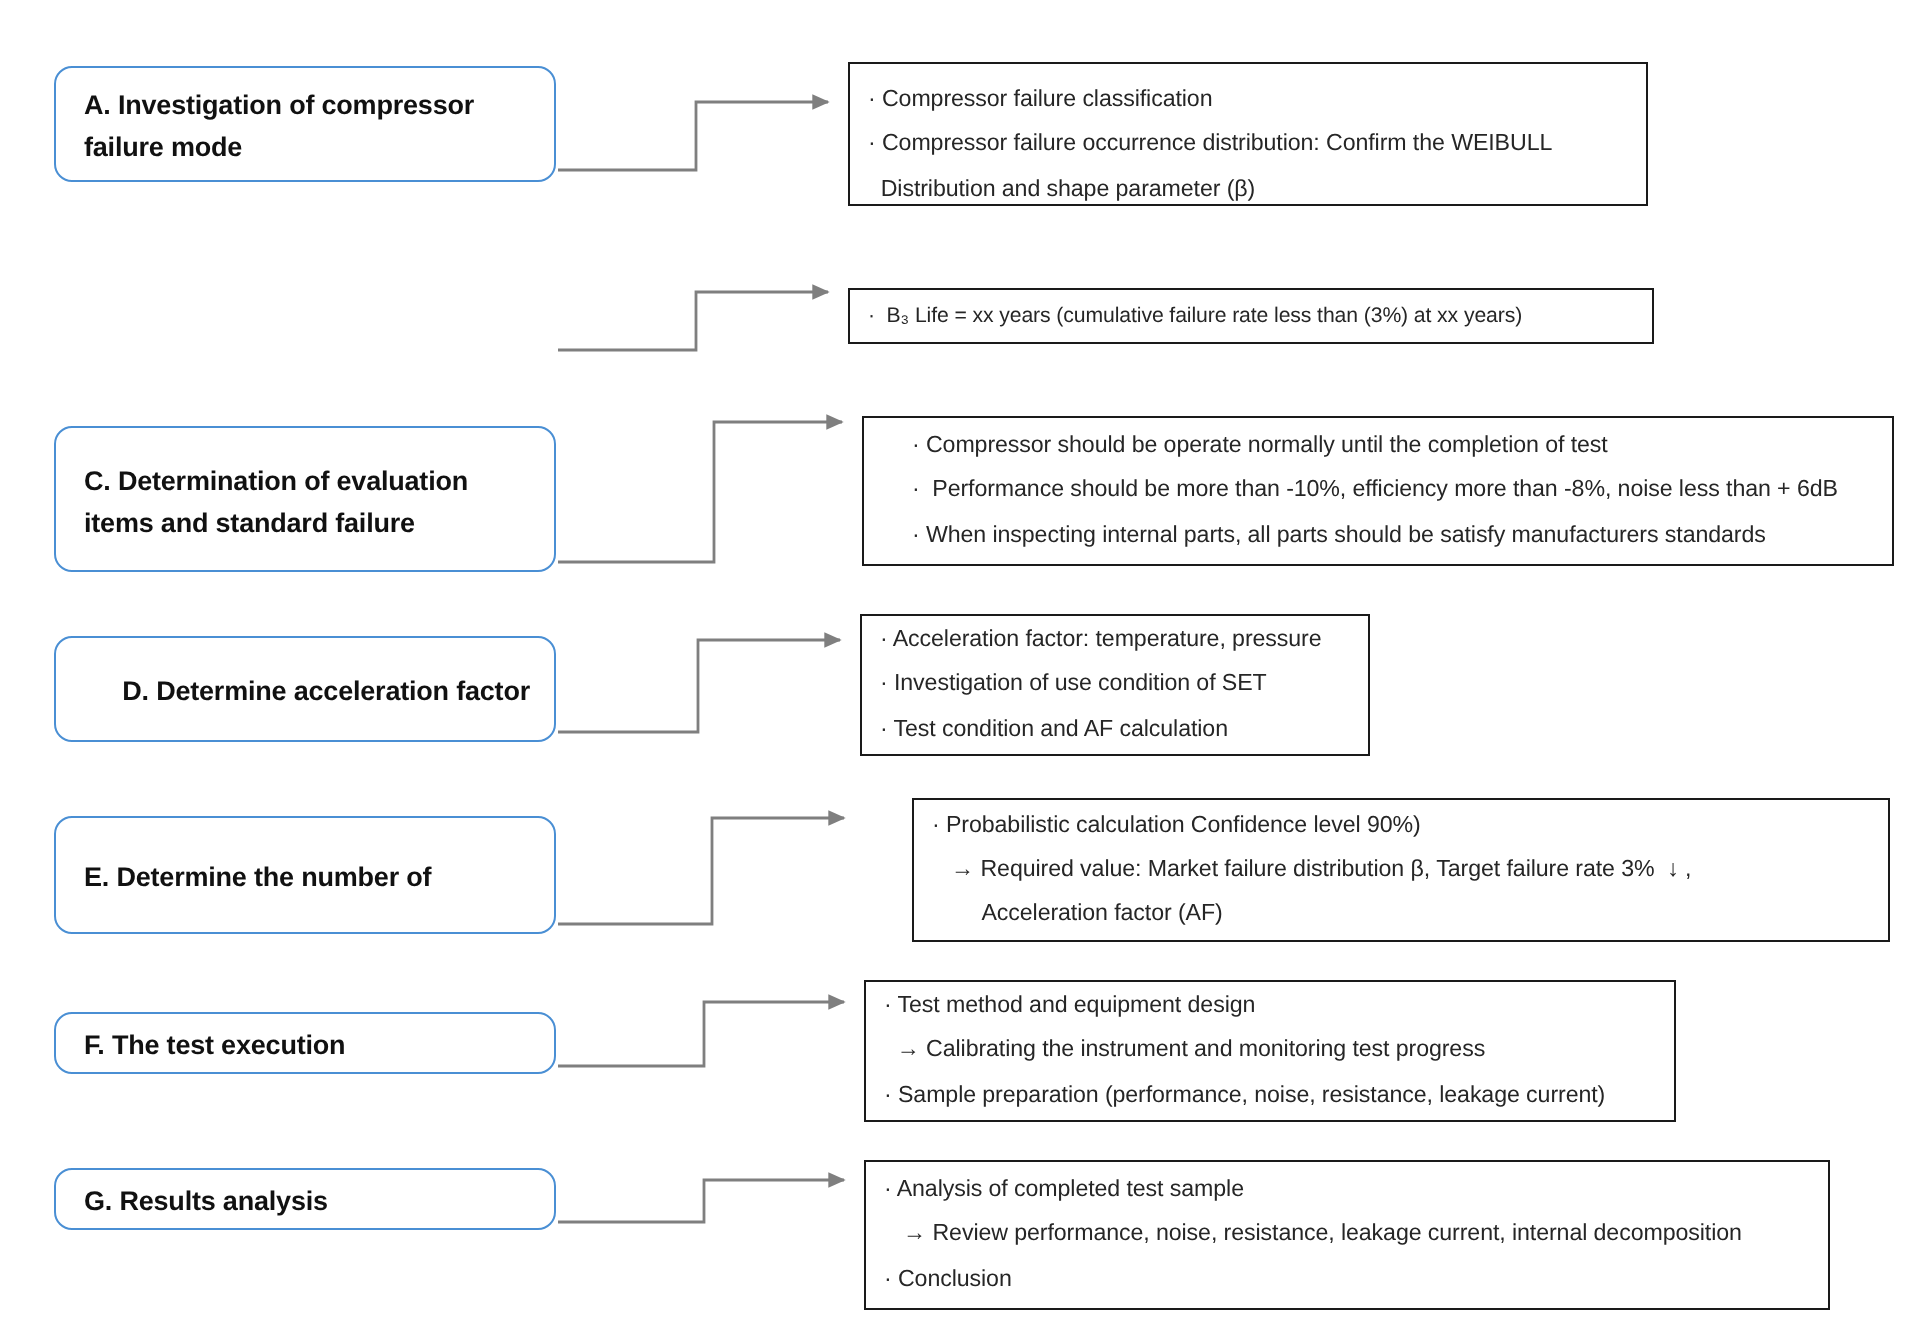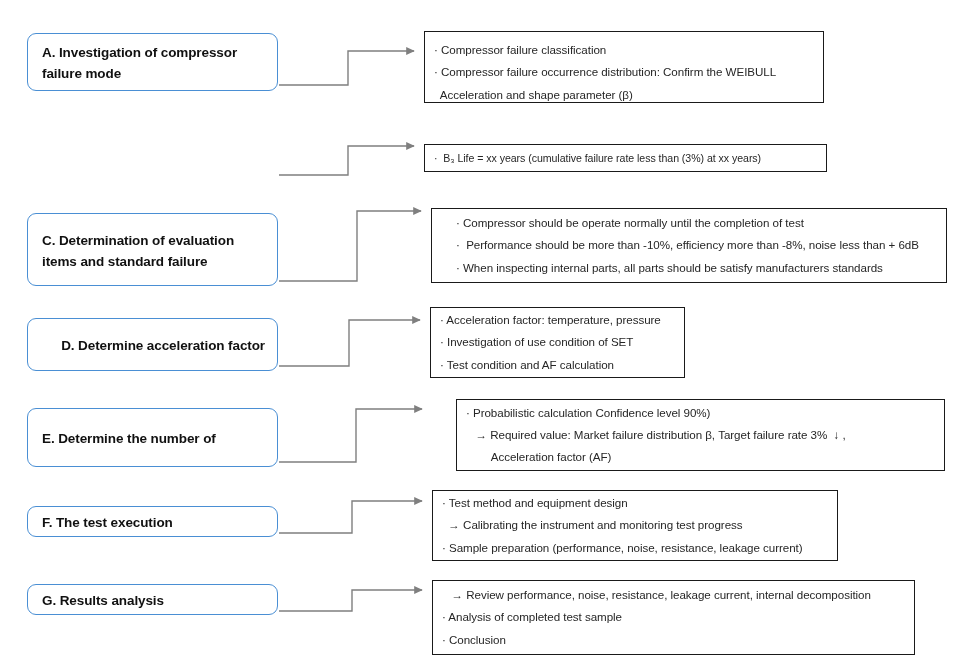--- a/index.html
+++ b/index.html
@@ -91,21 +91,21 @@
     <path d="M279,611 L352,611 L352,590 L422,590" fill="none" stroke="#7f7f7f" stroke-width="1.4" marker-end="url(#arrowhead)"></path>
   </svg>
 
   <div class="stage-box" style="left:27px; top:33px; width:251px; height:58px;">
     <div class="stage-label">A. Investigation of compressor
 failure mode</div>
   </div>
   <div class="detail-box" style="left:424px; top:31px; width:400px; height:72px;justify-content:space-between;">
     <div class="detail-line">· Compressor failure classification</div>
     <div class="detail-line">· Compressor failure occurrence distribution: Confirm the WEIBULL</div>
-    <div class="detail-line">  Acceleration and shape parameter (β)</div>
+    <div class="detail-line">  Distribution and shape parameter (β)</div>
   </div>
 
   <div class="detail-box" style="left:424px; top:144px; width:403px; height:28px;">
     <div class="detail-line tiny">·  B₃ Life = xx years (cumulative failure rate less than (3%) at xx years)</div>
   </div>
 
   <div class="stage-box" style="left:27px; top:213px; width:251px; height:73px;">
     <div class="stage-label">C. Determination of evaluation
 items and standard failure</div>
   </div>
@@ -139,18 +139,18 @@
   <div class="detail-box" style="left:432px; top:490px; width:406px; height:71px;">
     <div class="detail-line">· Test method and equipment design</div>
     <div class="detail-line">  → Calibrating the instrument and monitoring test progress</div>
     <div class="detail-line">· Sample preparation (performance, noise, resistance, leakage current)</div>
   </div>
 
   <div class="stage-box" style="left:27px; top:584px; width:251px; height:31px;">
     <div class="stage-label">G. Results analysis</div>
   </div>
   <div class="detail-box" style="left:432px; top:580px; width:483px; height:75px;">
+    <div class="detail-line">· Analysis of completed test sample</div>
     <div class="detail-line">   → Review performance, noise, resistance, leakage current, internal decomposition</div>
-    <div class="detail-line">· Analysis of completed test sample</div>
     <div class="detail-line">· Conclusion</div>
   </div>
 
 </div>
 
 </body></html>

